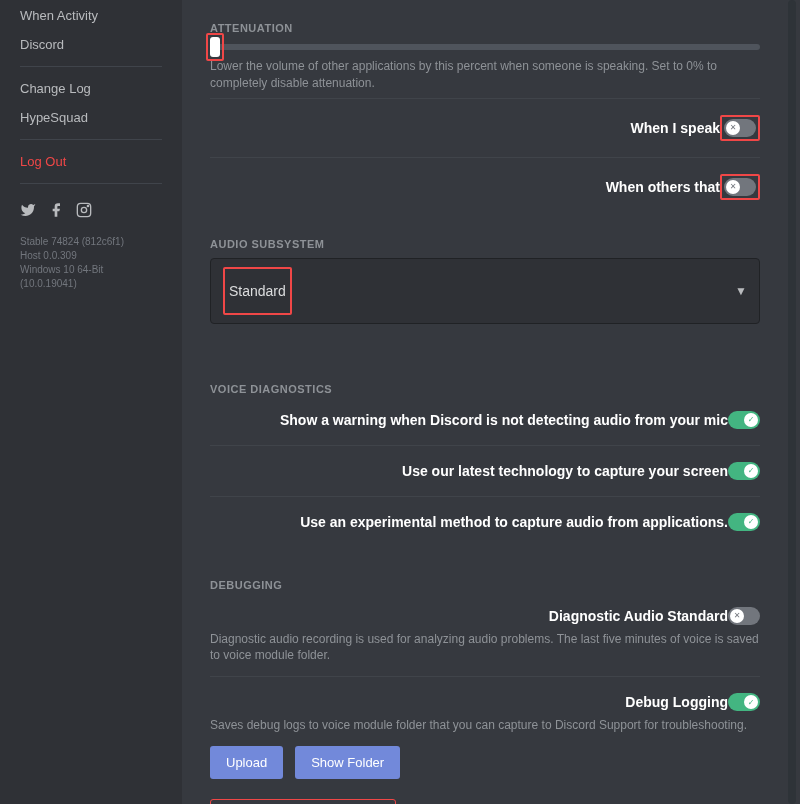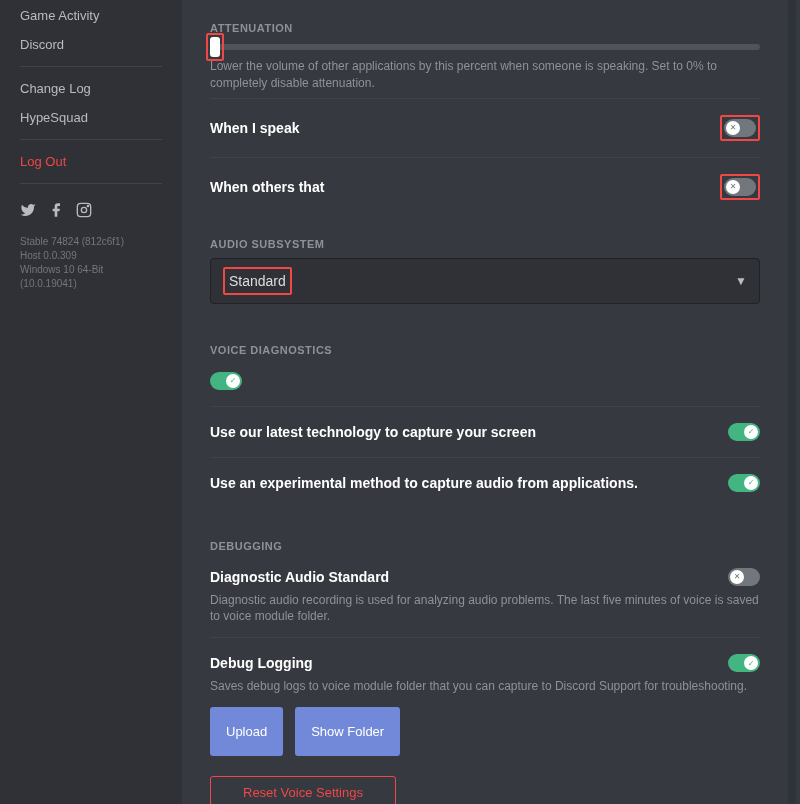--- a/index.html
+++ b/index.html
@@ -92,25 +92,24 @@
   display: inline-block;
 }
 .desc {
   font-size: 12px;
   color: #8e9297;
   line-height: 1.4;
   margin-bottom: 6px;
 }
 .row {
   display: flex;
-  justify-content: space-between;
+  justify-content: flex-end;
   align-items: center;
   padding: 16px 0;
   border-top: 1px solid rgba(79,84,92,0.4);
-  gap: 30px;
 }
 .row-first { border-top: none; padding-top: 8px; }
 .row-label {
   font-size: 14px;
   font-weight: 600;
   color: #fff;
 }
 .toggle {
   width: 32px;
   height: 18px;
@@ -152,43 +151,43 @@
   line-height: 1.4;
   margin-top: -10px;
   margin-bottom: 12px;
 }
 .btn-row { display: flex; gap: 12px; margin: 6px 0 20px 0; }
 .btn {
   background: #7289da;
   color: #fff;
   border: none;
   border-radius: 3px;
-  padding: 17px 16px;
+  padding: 9px 16px;
   font-size: 13px;
   font-weight: 500;
   cursor: pointer;
 }
 .btn-reset {
   background: transparent;
   border: 1px solid #f04747;
   color: #f04747;
   border-radius: 3px;
   padding: 8px 32px;
   font-size: 13px;
   font-weight: 500;
   cursor: pointer;
   margin-bottom: 30px;
 }
-.hl-red { border: 2px solid #f04747; border-radius: 2px; padding: 4px 4px; }
+.hl-red { border: 2px solid #f04747; border-radius: 2px; padding: 14px 4px; }
 </style>
 </head>
 <body>
 
 <div class="sidebar">
-  <div class="side-item">Game Activity</div>
+  <div class="side-item">When Activity</div>
   <div class="side-item">Discord</div>
   <div class="side-sep"></div>
   <div class="side-item">Change Log</div>
   <div class="side-item">HypeSquad</div>
   <div class="side-sep"></div>
   <div class="side-item side-logout">Log Out</div>
   <div class="side-sep"></div>
   <div class="social-row">
     <span><svg width="16" height="16" viewBox="0 0 24 24" fill="currentColor">
           <path d="M23 3a10.9 10.9 0 01-3.14 1.53 4.48 4.48 0 00-7.86 3v1A10.66 10.66 0 013 4s-4 9 5 13a11.64 11.64 0 01-7 2c9 5 20 0 20-11.5a4.5 4.5 0 00-.08-.83A7.72 7.72 0 0023 3z"></path>
@@ -234,22 +233,23 @@
       </div>
     </span>
   </div>
 
   <div class="section-label">AUDIO SUBSYSTEM</div>
   <div class="select">
     <span class="hl-red">Standard</span>
     <span class="chevron">▼</span>
   </div>
 
-  <div class="section-label" style="margin-top:40px;">VOICE DIAGNOSTICS</div>
+  <div class="section-label" style="margin-top:59px;">VOICE DIAGNOSTICS</div>
   <div class="row row-first">
+    <div class="row-label">Show a warning when Discord is not detecting audio from your mic</div>
     <div class="toggle toggle-on">
       <div class="toggle-knob">✓</div>
     </div>
   </div>
   <div class="row">
     <div class="row-label">Use our latest technology to capture your screen</div>
     <div class="toggle toggle-on">
       <div class="toggle-knob">✓</div>
     </div>
   </div>

